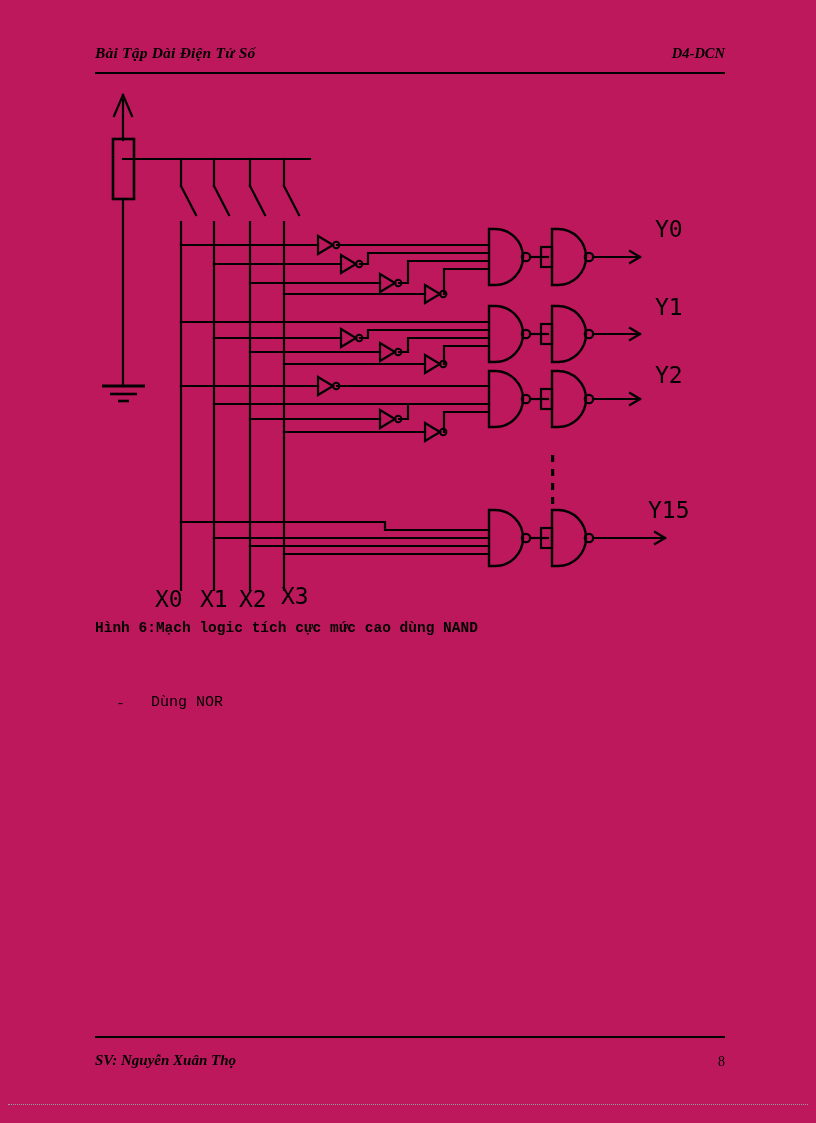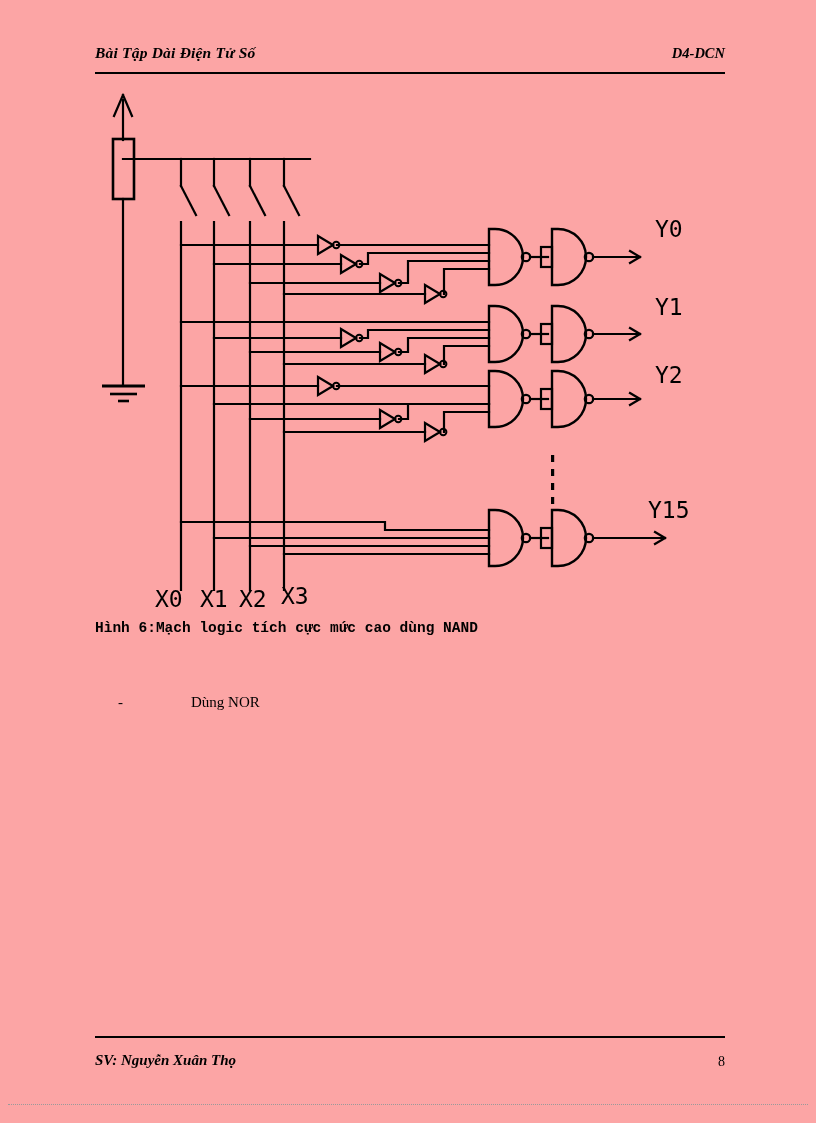--- a/index.html
+++ b/index.html
@@ -11,21 +11,21 @@
     width: 816px;
     height: 1123px;
     position: relative;
     font-family: "Liberation Serif", "DejaVu Serif", serif;
     overflow: hidden;
   }
 
   .page {
     position: absolute;
     inset: 0;
-    background: #fca5a5;
+    background: #be185d;
   }
 
   
   .header {
     position: absolute;
     left: 95px;
     top: 44px;
     width: 630px;
     height: 32px;
   }
@@ -143,23 +143,22 @@
     font-size: 15px;
     color: #000;
     font-family: "Liberation Serif", "DejaVu Serif", serif;
   }
   .bullet-text {
     position: absolute;
     left: 33px;
     top: 0;
     font-size: 15px;
     color: #000;
-    font-family: Liberation Serif, serif;
-    white-space: nowrap;
-    margin-left: 40px;
+    font-family: Liberation Mono, monospace;
+    white-space: nowrap;
   }
 </style>
 </head>
 <body>
 
 <div class="page">
 
   <div class="header">
     <div class="header-left">Bài Tập Dài Điện Tử Số</div>
     <div class="header-right">D4-DCN</div>

